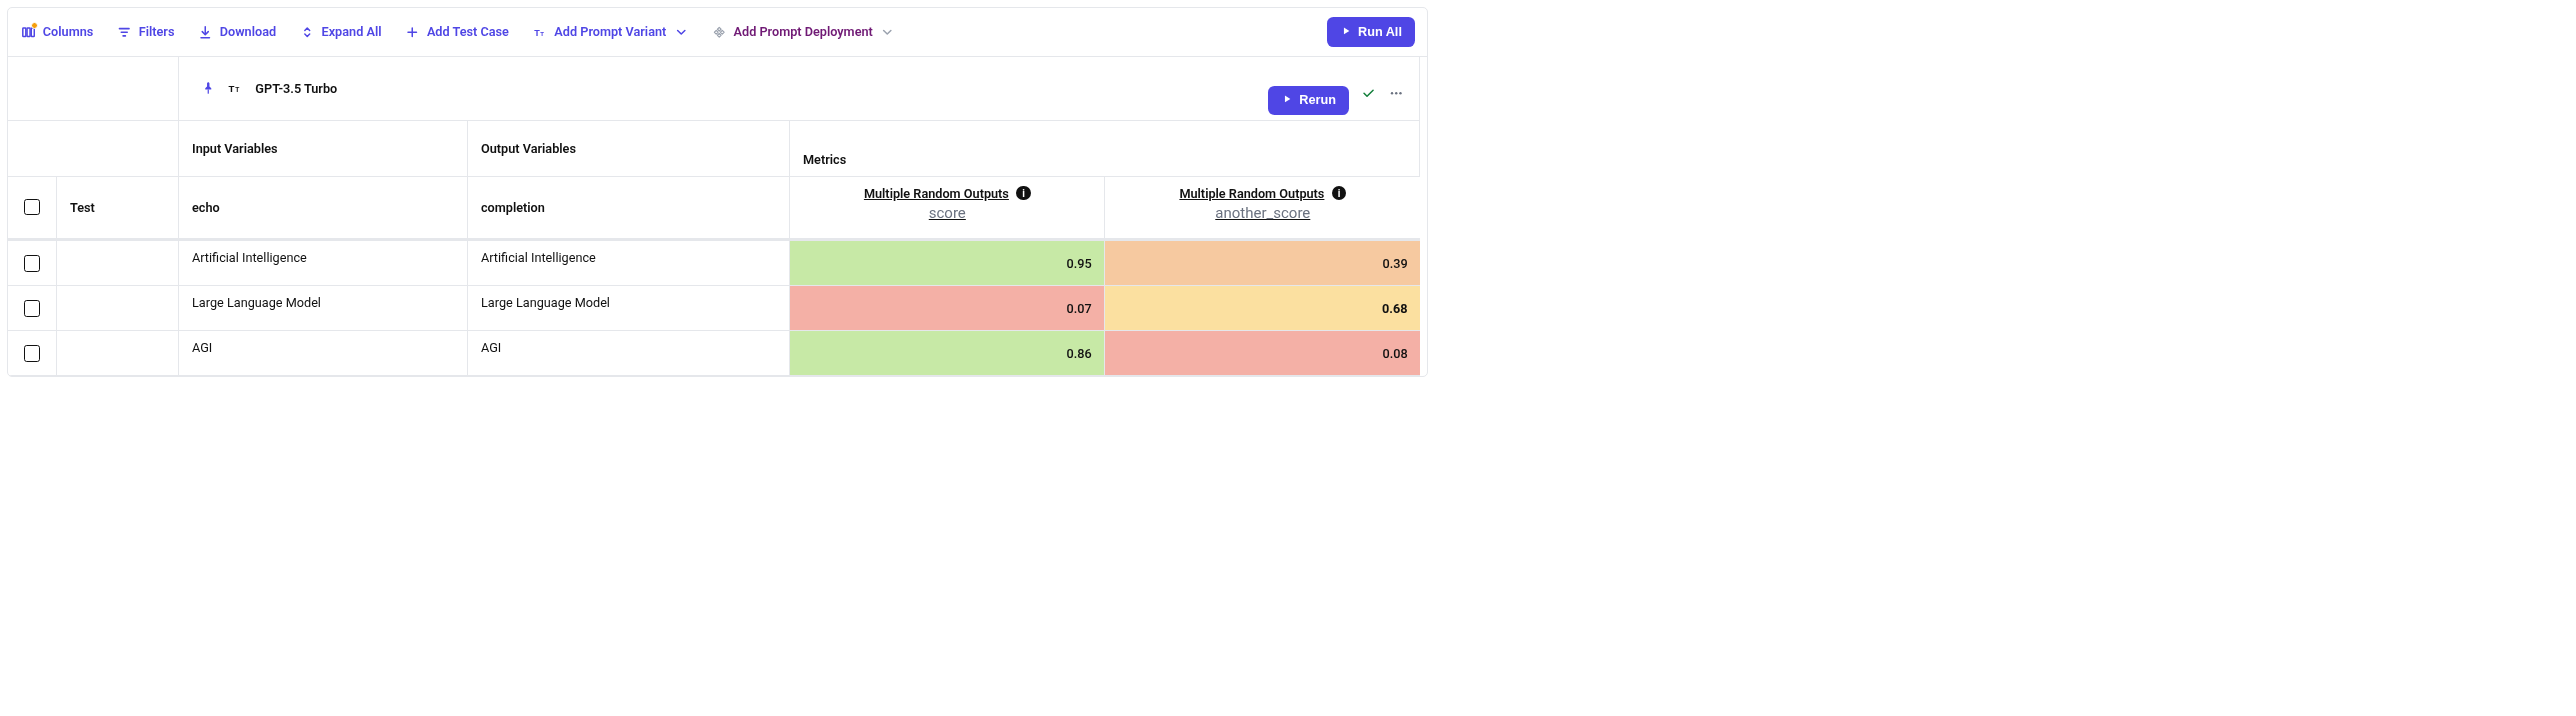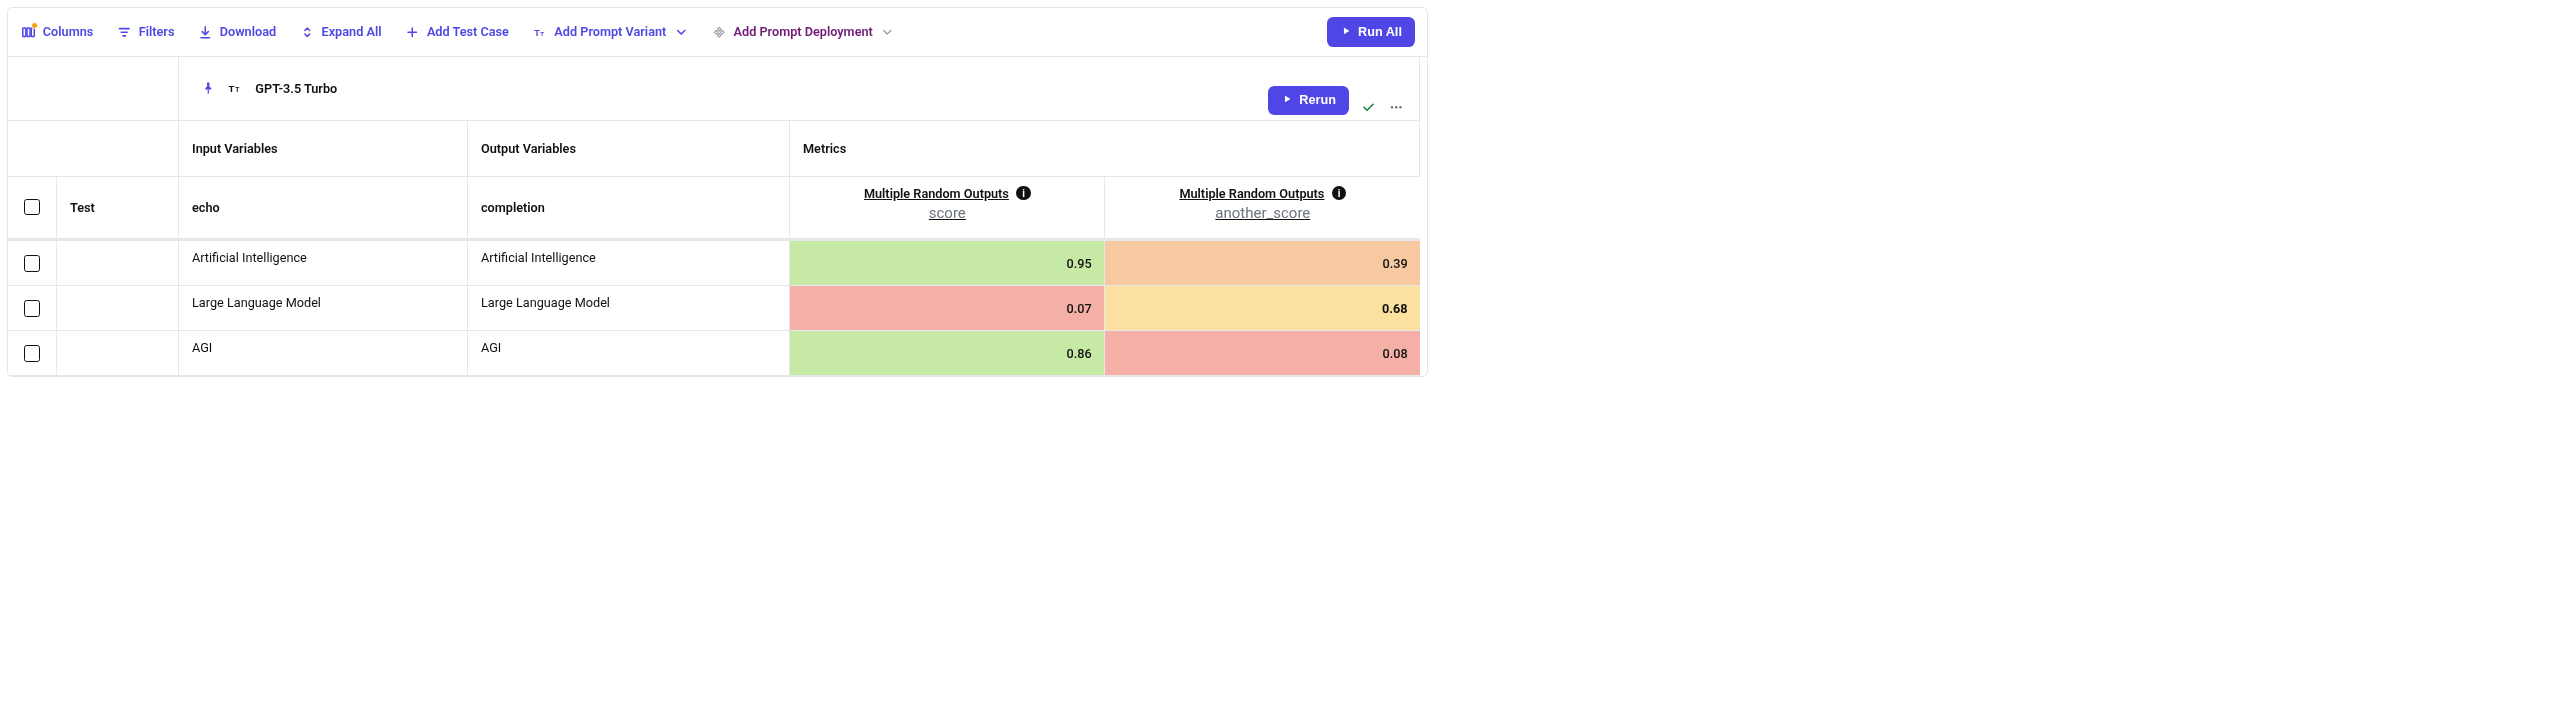--- a/index.html
+++ b/index.html
@@ -98,21 +98,21 @@
     gap: 12.7px;
   }
   .variant-left {
     display: flex;
     align-items: center;
     gap: 12.7px;
     flex: 1;
     padding-left: 9px;
   }
   .pin-icon { color: #4f46e5; }
-  .variant-actions { display: flex; align-items: flex-end; gap: 12.7px; padding-right: 3.6px; margin-top: 24px; }
+  .variant-actions { display: flex; align-items: flex-start; gap: 12.7px; padding-right: 3.6px; margin-top: 24px; }
   .check-green { color: #15803d; }
   .dots { color: #6b7280; }
 
   .score-cell {
     justify-content: flex-end;
     font-weight: 500;
     font-variant-numeric: tabular-nums;
   }
   .bg-green-light { background: #c7e9a6; }
   .bg-red-light   { background: #f4b0a6; }
@@ -120,21 +120,21 @@
   .bg-yellow-light{ background: #fbe0a0; font-weight: bold; }
 
   .info-badge {
     width: 14.5px; height: 14.5px; border-radius: 50%;
     background: #111; color: #fff;
     display: inline-flex; align-items: center; justify-content: center;
     font-size: 10px; font-weight: 700;
   }
 
   .span4 { grid-column: span 4; }
-  .span2 { grid-column: span 2; }
+  .span2 { grid-column: span 2; align-items: flex-end; }
   .nobr { border-right: none !important; }
 </style>
 </head>
 <body>
 
 <div class="container">
 
   <div class="toolbar">
     <div class="tb-item">
       <span class="tb-icon col-icon-wrap">

